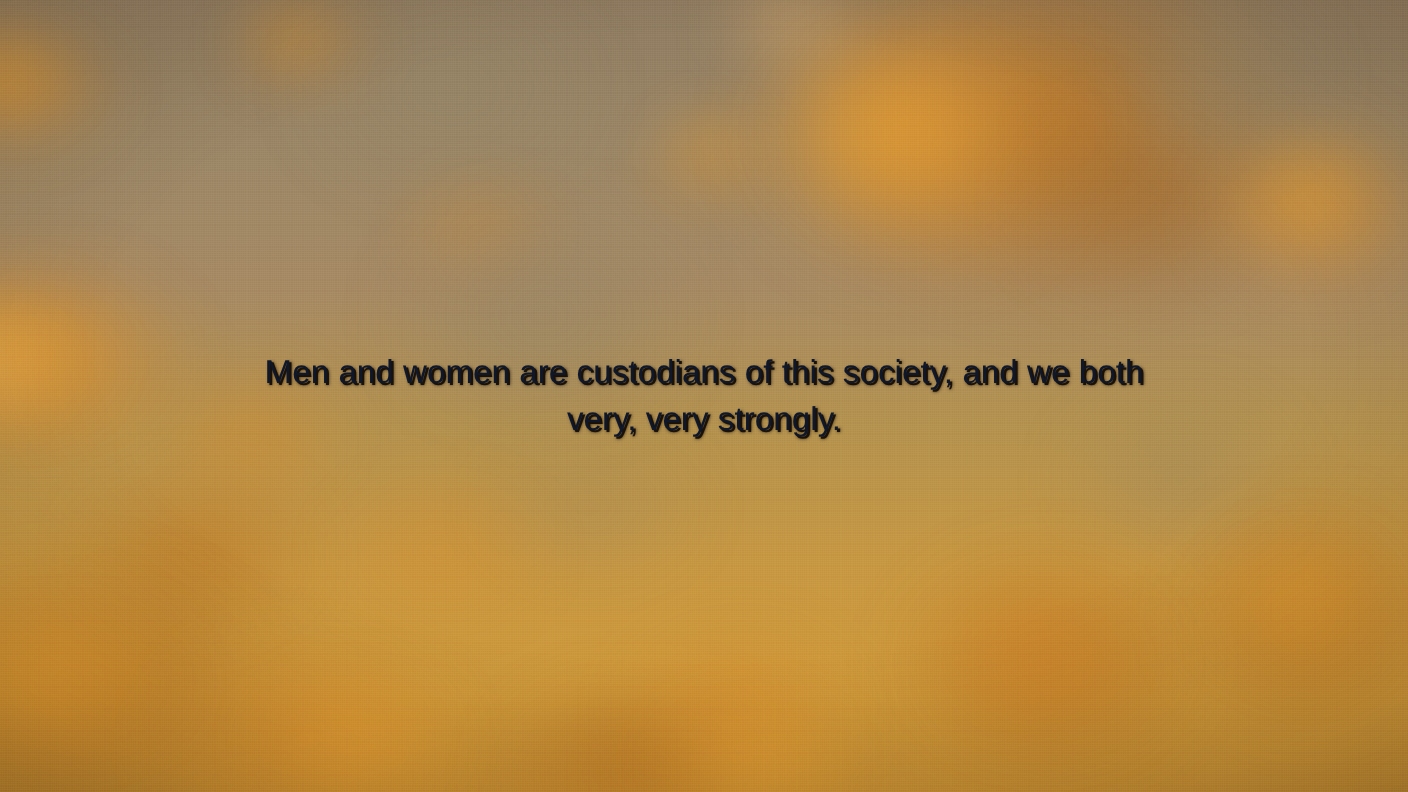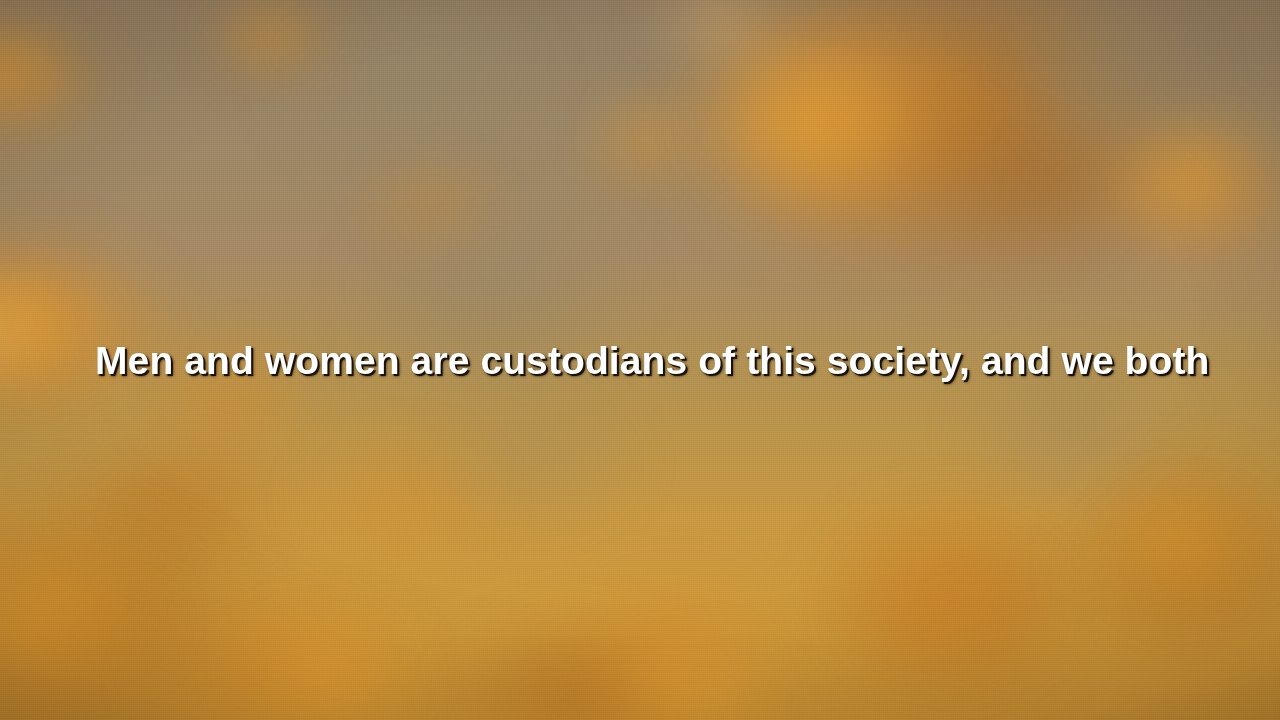--- a/index.html
+++ b/index.html
@@ -90,24 +90,24 @@
     align-items: center;
     justify-content: center;
   }
 
   .quote-block {
     width: 1090px;
     text-align: center;
   }
 
   .quote-line {
-    color: #ffffff;
-    font-size: 39px;
+    color: #0f172a;
+    font-size: 30px;
     line-height: 43px;
-    font-weight: 700;
+    font-weight: 400;
     letter-spacing: 0.1px;
     white-space: nowrap;
     text-shadow:
        2px 2px 0 #1a1208,
        2px 2px 3px rgba(20,12,4,0.85);
   }
 
   .attribution {
     margin-top: 27px;
     color: #1b80b8;
@@ -172,18 +172,19 @@
     <div class="cl o3" style="left:-100px; top:700px;  width:1500px; height:260px; opacity:.55; border-radius:0; filter:blur(46px);"></div>
   </div>
 
   <div class="vignette"></div>
   <div class="grain"></div>
 
   <div class="text-layer">
 
     <div class="quote-block">
       <div class="quote-line">Men and women are custodians of this society, and we both</div>
+      <div class="quote-line">very, very strongly.</div>
     </div>
 
 
   </div>
 
 </div>
 
 </body></html>

